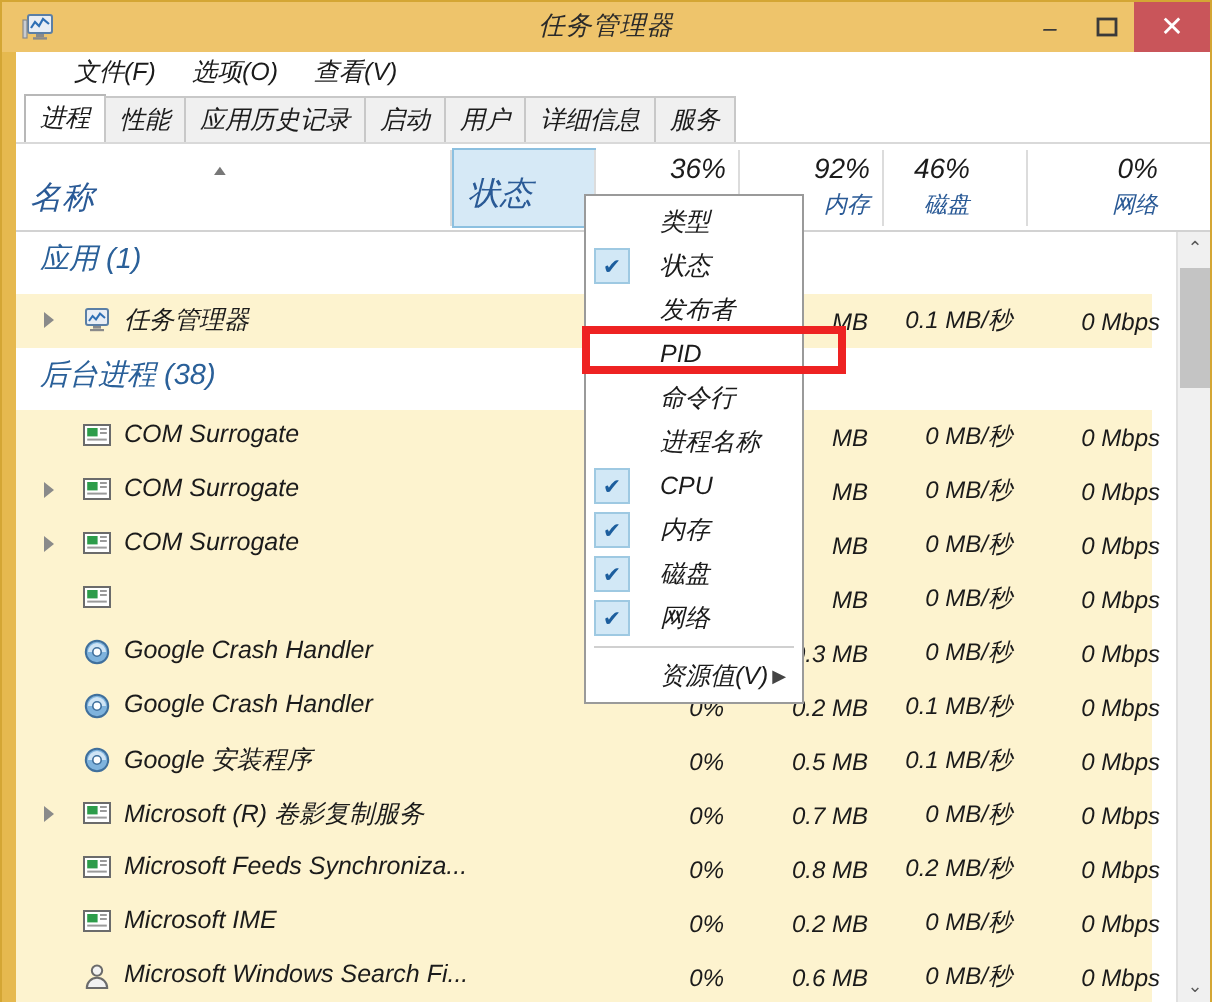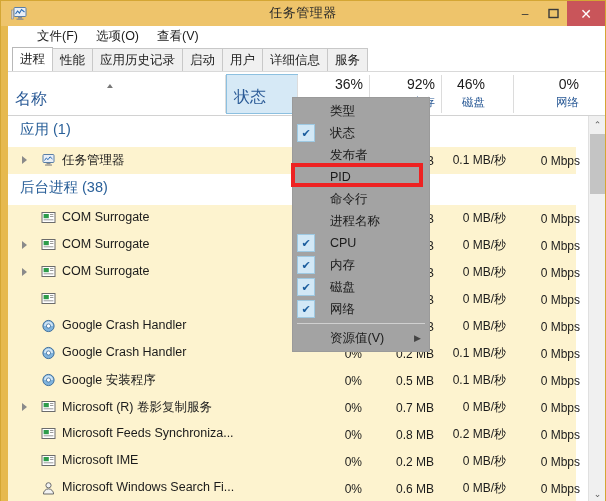--- a/index.html
+++ b/index.html
@@ -11,20 +11,21 @@
   }
 
   
   #window {
     position: relative;
     width: 606px; height: 501px;
     background: #e6b94f;
     border: 1px solid #d4a634;
     border-bottom: none;
     overflow: hidden;
+    font-style: italic;
   }
 
   
   #titlebar {
     position: absolute; left: 0; top: 0;
     width: 604px; height: 25px;
     background: #eec46b;
   }
   #title-icon {
     position: absolute; left: 10px; top: 4px;
@@ -187,22 +188,22 @@
   #sb-down { bottom: 0; }
   #sb-thumb {
     position: absolute; left: 1px; top: 18px;
     width: 15px; height: 60px;
     background: #c4c4c4;
   }
 
   
   #ctxmenu {
     position: absolute; left: 291px; top: 96px;
-    width: 138px;
-    background: #a3a3a3;
+    width: 110px;
+    background: #ffffff;
     border: 1px solid #9a9a9a;
     padding: 2px 0;
     z-index: 40;
   }
   .ctx-item {
     position: relative;
     height: 22px;
     display: flex; align-items: center;
     font-size: 12.5px; color: #1b1b1b;
   }

